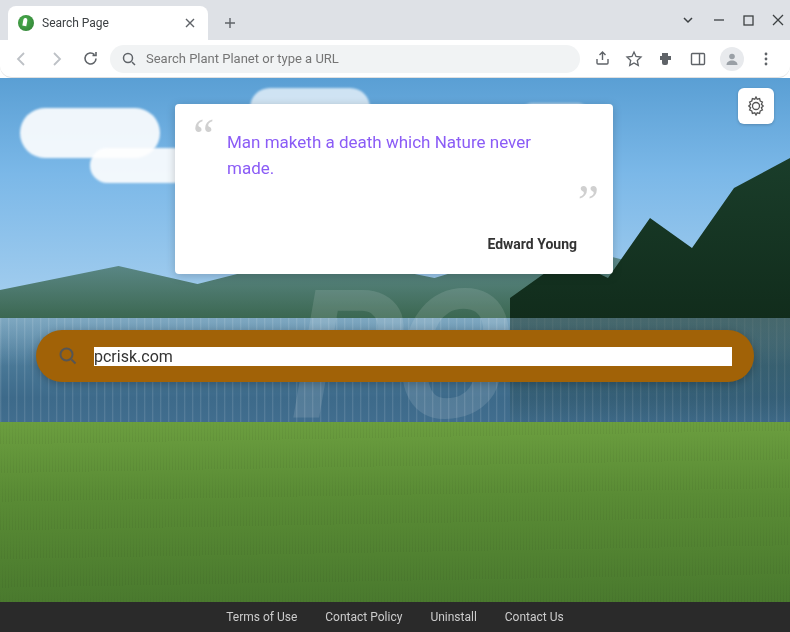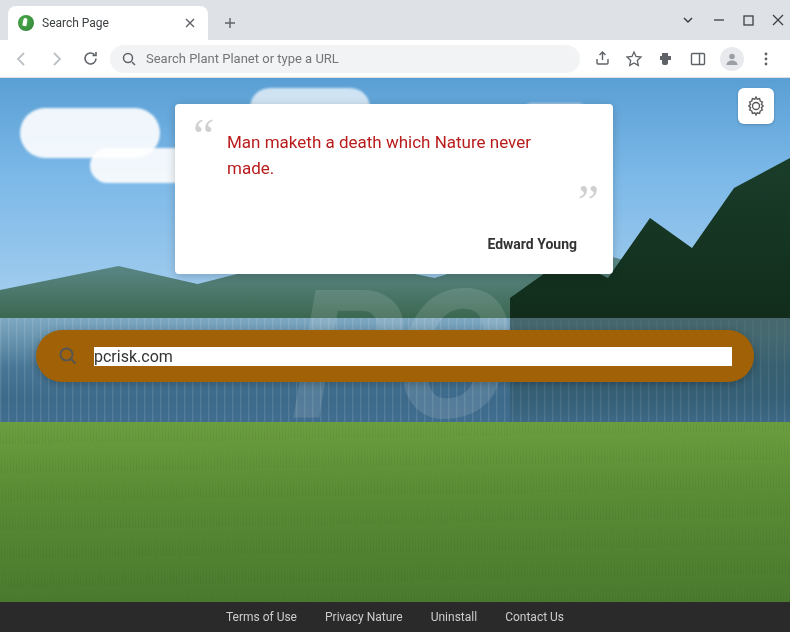--- a/index.html
+++ b/index.html
@@ -10,21 +10,21 @@
 .tab { background: #fff; height: 34px; border-radius: 8px 8px 0 0; display: flex; align-items: center; padding: 8px 10px; min-width: 200px; gap: 8px; margin-top: 6px; }
 .tab-favicon { width: 16px; height: 16px; border-radius: 50%; background: radial-gradient(circle at 40% 40%, #4caf50 0%, #2e7d32 100%); position: relative; }
 .tab-favicon::after { content: ''; position: absolute; left: 5px; top: 3px; width: 4px; height: 8px; background: #fff; border-radius: 2px 2px 0 0; transform: rotate(10deg); }
 .tab-title { font-size: 12px; color: #3c4043; flex: 1; }
 .tab-close { width: 16px; height: 16px; display: flex; align-items: center; justify-content: center; color: #5f6368; cursor: pointer; }
 .newtab { width: 28px; height: 28px; display: flex; align-items: center; justify-content: center; color: #5f6368; margin-left: 8px; margin-bottom: 3px; cursor: pointer; border-radius: 50%; }
 .win-controls { position: absolute; right: 6px; top: 0; height: 40px; display: flex; align-items: center; gap: 18px; }
 .win-controls span, .win-controls svg { color: #3c4043; cursor: pointer; }
 
 
-.toolbar { height: 38px; background: #fff; display: flex; align-items: center; padding: 0 8px; gap: 6px; border-bottom: 1px solid #e0e0e0; }
+.toolbar { height: 38px; background: #fff; display: flex; align-items: center; padding: 0 8px; gap: 6px; border-bottom: 1px solid #e0e0e0; border-radius: 12px; }
 .tbtn { width: 28px; height: 28px; display: flex; align-items: center; justify-content: center; border-radius: 50%; cursor: pointer; color: #5f6368; }
 .tbtn.disabled { color: #bdc1c6; cursor: default; }
 .addr { flex: 1; height: 28px; background: #f1f3f4; border-radius: 14px; display: flex; align-items: center; padding: 0 12px; gap: 10px; }
 .addr input { border: none; background: transparent; outline: none; flex: 1; font-size: 13px; color: #5f6368; }
 .right-icons { display: flex; align-items: center; gap: 12px; padding: 0 6px; }
 .right-icons .ic { width: 20px; height: 20px; display: flex; align-items: center; justify-content: center; color: #5f6368; cursor: pointer; }
 .avatar { width: 24px; height: 24px; border-radius: 50%; background: #e8eaed; display: flex; align-items: center; justify-content: center; }
 
 
 .content { position: relative; height: 554px; overflow: hidden; }
@@ -45,21 +45,21 @@
 .grass::before { content: ''; position: absolute; inset: 0; background: repeating-linear-gradient(88deg, rgba(0,0,0,0.05) 0px, transparent 1px, transparent 3px); }
 .watermark { position: absolute; top: 50%; left: 50%; transform: translate(-50%, -50%); font-size: 180px; font-weight: 700; color: rgba(255,255,255,0.12); font-style: italic; letter-spacing: -10px; pointer-events: none; }
 
 
 .settings-btn { position: absolute; top: 10px; right: 16px; width: 36px; height: 36px; background: #fff; border-radius: 6px; display: flex; align-items: center; justify-content: center; box-shadow: 0 1px 3px rgba(0,0,0,0.2); cursor: pointer; }
 
 
 .quote-card { position: absolute; top: 26px; left: 175px; width: 438px; height: 170px; background: #fff; border-radius: 4px; box-shadow: 0 2px 10px rgba(0,0,0,0.2); padding: 26px 40px 20px 52px; }
 .quote-open { position: absolute; top: 20px; left: 18px; font-size: 48px; color: #d0d0d0; font-family: Georgia, serif; line-height: 0.5; }
 .quote-close { position: absolute; top: 86px; right: 14px; font-size: 48px; color: #d0d0d0; font-family: Georgia, serif; line-height: 0.5; }
-.quote-text { font-size: 17px; color: #b91c1c; line-height: 1.5; }
+.quote-text { font-size: 17px; color: #8b5cf6; line-height: 1.5; }
 .quote-author { position: absolute; bottom: 22px; right: 36px; font-size: 14px; font-weight: 700; color: #333; margin-top: 36px; }
 
 
 .search-wrap { position: absolute; top: 252px; left: 36px; right: 36px; height: 52px; background: #a16207; border-radius: 26px; display: flex; align-items: center; padding: 0 22px; box-shadow: 0 2px 8px rgba(0,0,0,0.25); gap: 16px; }
 .search-wrap input { border: none; outline: none; flex: 1; font-size: 16px; color: #333; }
 
 
 .footer { position: absolute; bottom: 0; left: 0; right: 0; height: 30px; background: #2a2a2a; display: flex; align-items: center; justify-content: center; gap: 28px; }
 .footer a { color: #ccc; font-size: 12px; text-decoration: none; cursor: pointer; }
 
@@ -200,17 +200,17 @@
   <div class="search-wrap">
     <svg width="20" height="20" viewBox="0 0 20 20">
         <circle cx="8.5" cy="8.5" r="6" stroke="#555" stroke-width="2" fill="none"></circle>
         <path d="M13.5 13.5l4 4" stroke="#555" stroke-width="2"></path>
       </svg>
     <input type="text" value="pcrisk.com" style="">
   </div>
 
   <div class="footer">
     <a>Terms of Use</a>
-    <a>Privacy Nature</a>
+    <a>Contact Policy</a>
     <a>Uninstall</a>
     <a>Contact Us</a>
   </div>
 </div>
 
 </body></html>

